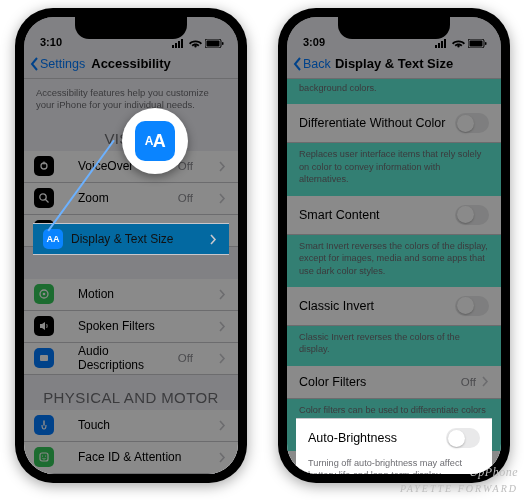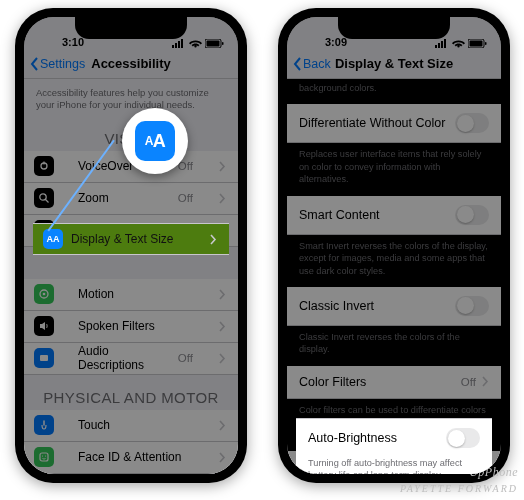--- a/index.html
+++ b/index.html
@@ -29,21 +29,21 @@
   .dimmer {
     position: absolute; inset: 0; background: rgba(0,0,0,.46); z-index: 20; pointer-events: none;
   }
 
   
   .status {
     height: 32px; display:flex; align-items:flex-end; justify-content:space-between;
     padding: 0 14px 1px 14px; font-size: 11px; font-weight: 600;
     color: #000; background:#efeff4;
   }
-  .status .time { margin-left: 24px; }
+  .status .time { margin-left: 2px; }
   .status .right { display:flex; align-items:center; gap:3px; }
 
   
   .nav {
     height: 30px; background:#efeff4; border-bottom:1px solid #c8c7cc;
     display:flex; align-items:center; justify-content:center; position:relative;
   }
   .nav .back { position:absolute; left:6px; display:flex; align-items:center; color:#007aff; font-size:12.5px; }
   .nav .title { font-size:13px; font-weight:600; color:#000;text-align:right; }
 
@@ -70,34 +70,34 @@
 
   
   .rrow {
     background:#fff; padding:9px 12px 9px 12px;
     border-bottom:.5px solid #c8c7cc;
     display:flex; align-items:center;
   }
   .rrow:first-of-type { border-top:.5px solid #c8c7cc; }
   .rrow .label { font-size:12.5px; color:#000; flex:1; }
   .rrow .value { font-size:11.5px; color:#8e8e93; margin-right:6px; }
-  .rnote { font-size: 9.2px; color:#6d6d72; padding: 5px 12px 10px 12px; background:#000000; line-height:1.35; }
+  .rnote { font-size: 9.2px; color:#6d6d72; padding: 5px 12px 10px 12px; background:#5eead4; line-height:1.35; }
 
   .toggle {
     width:34px; height:20px; border-radius:10px; background:#e9e9ea; position:relative;
   }
   .toggle::after {
     content:""; position:absolute; top:1.5px; left:2px; width:17px; height:17px; border-radius:50%;
     background:#fff; box-shadow:0 1px 2px rgba(0,0,0,.25);
   }
 
   
   .highlight-row {
     position: absolute; left: 9px; right: 9px; z-index: 25;
-    background:#4d7c0f; display:flex; align-items:center; gap:8px;
+    background:#0369a1; display:flex; align-items:center; gap:8px;
     padding:0 12px 0 10px; height:32px; border-top:.5px solid #c8c7cc; border-bottom:.5px solid #c8c7cc;
   }
   .highlight-row .label { font-size:12px; color:#111; flex:1; }
 
   .highlight-block {
     position:absolute; left:9px; right:9px; z-index:25; background:#fff;
     border-top:.5px solid #c8c7cc; border-bottom:.5px solid #c8c7cc;
     padding-bottom: 6px;
   }
 

